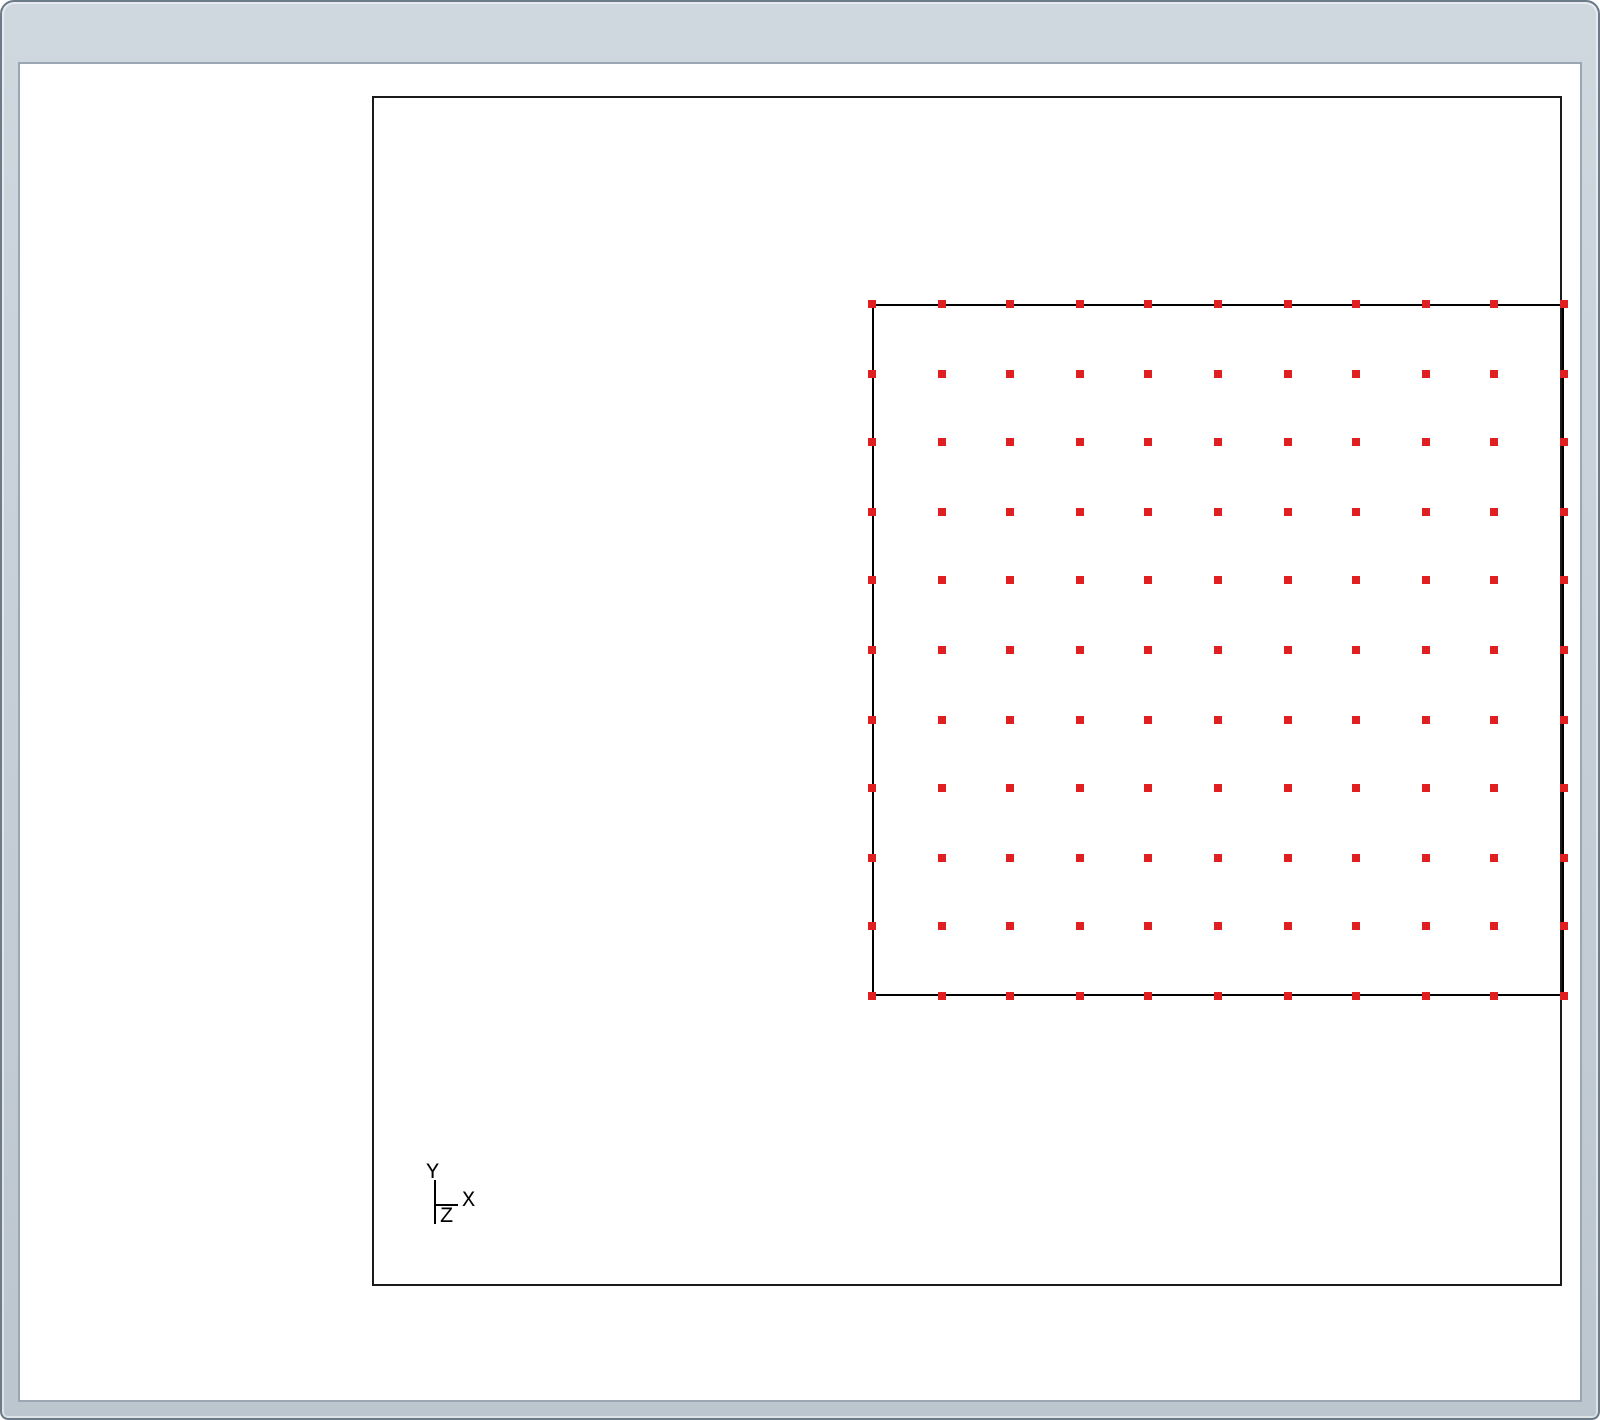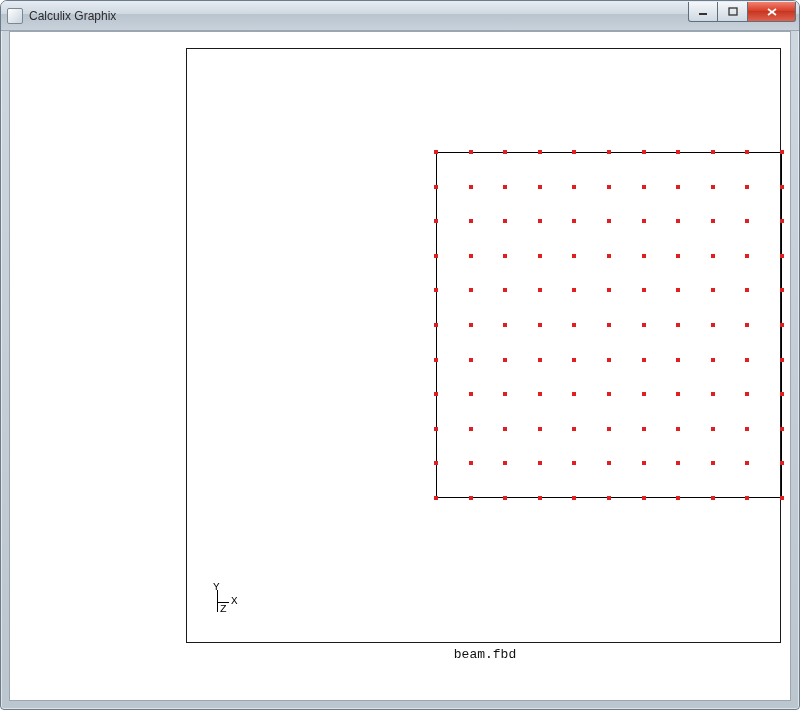--- a/index.html
+++ b/index.html
@@ -113,42 +113,20 @@
     font: 13px/1 "Courier New", monospace;
     color: #111;
     padding-left: 170px; 
   }
 </style>
 </head>
 <body>
 
 <div class="window">
 
-  <div class="titlebar">
-    <div class="app-icon"></div>
-    <div class="title">Calculix Graphix</div>
-    <div class="controls">
-      <div class="ctrl min">
-        <svg width="10" height="10">
-            <rect x="1" y="6" width="8" height="2" fill="#333"></rect>
-          </svg>
-      </div>
-      <div class="ctrl max">
-        <svg width="10" height="10">
-            <rect x="1" y="1" width="8" height="7" fill="none" stroke="#333" stroke-width="1.3"></rect>
-          </svg>
-      </div>
-      <div class="ctrl close">
-        <svg width="12" height="10">
-          <line x1="2" y1="2" x2="10" y2="8" stroke="#fff" stroke-width="1.6"></line>
-          <line x1="10" y1="2" x2="2" y2="8" stroke="#fff" stroke-width="1.6"></line>
-        </svg>
-      </div>
-    </div>
-  </div>
 
   <div class="client">
 
     <div class="viewport" id="viewport">
 
       <div class="triad">
 
         <div class="triad-line" style="left:8px;top:14px;width:12px;height:1px"></div>
         <div class="triad-line" style="left:8px;top:2px;width:1px;height:12px"></div>
         <div class="triad-line" style="left:8px;top:14px;width:1px;height:10px"></div>
@@ -274,17 +252,16 @@
         <div class="node" style="left: 350.8px; top: 447px; background: rgb(224, 32, 32);"></div>
         <div class="node" style="left: 385.4px; top: 447px; background: rgb(224, 32, 32);"></div>
         <div class="node" style="left: 420px; top: 447px; background: rgb(224, 32, 32);"></div>
         <div class="node" style="left: 454.6px; top: 447px; background: rgb(224, 32, 32);"></div>
         <div class="node" style="left: 489.2px; top: 447px; background: rgb(224, 32, 32);"></div>
         <div class="node" style="left: 523.8px; top: 447px; background: rgb(224, 32, 32);"></div>
         <div class="node" style="left: 558.4px; top: 447px; background: rgb(224, 32, 32);"></div>
         <div class="node" style="left: 593px; top: 447px; background: rgb(224, 32, 32);"></div>
       </div>
 
-    <div class="filename">beam.fbd</div>
 
   </div>
 
 </div>
 
 </body></html>

